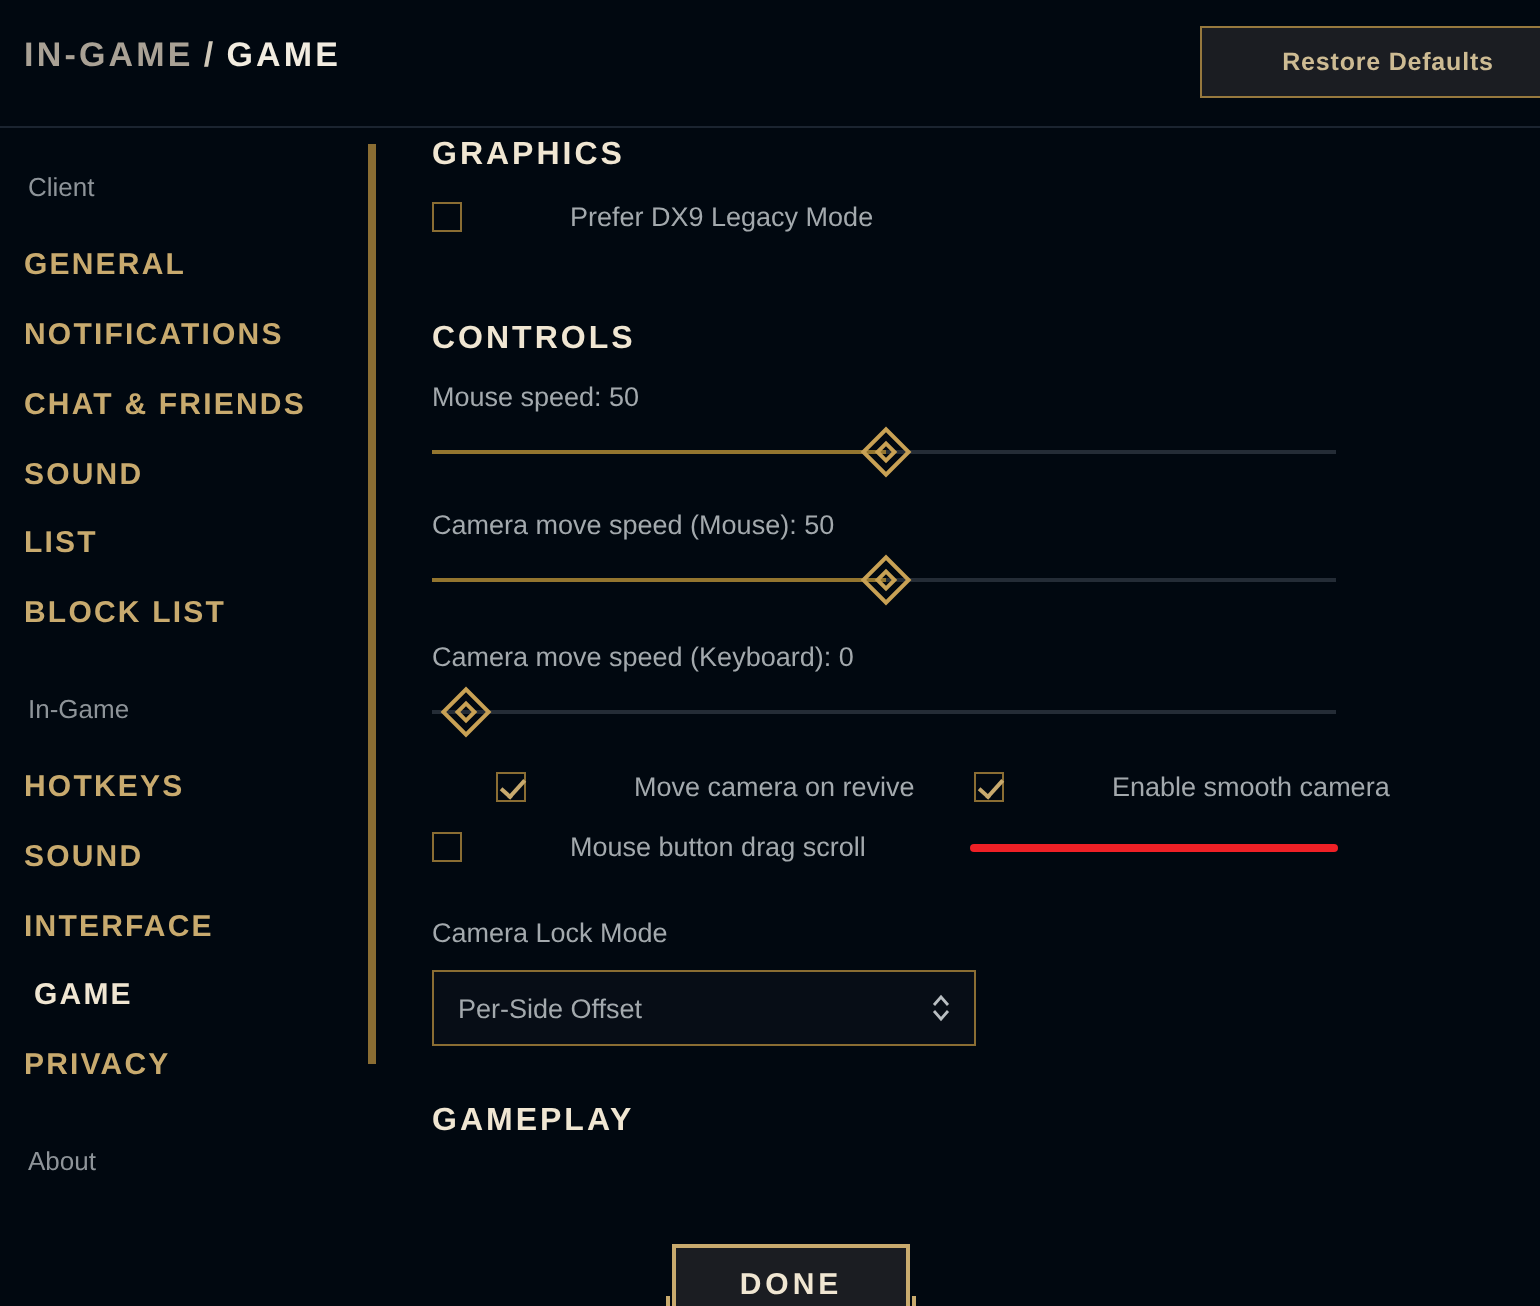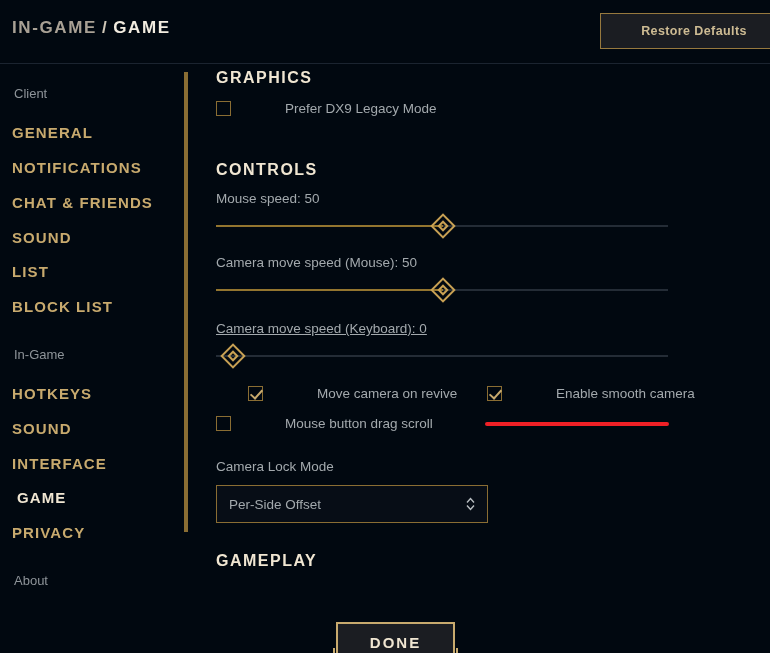--- a/index.html
+++ b/index.html
@@ -185,21 +185,21 @@
     <div class="row-label" style="left:216px;top:207px;">Camera move speed (Mouse): 50</div>
     <div class="slider" style="left:216px;top:229px;width:452px;">
       <div class="sl-track"></div>
       <div class="sl-fill" style="width:227px;"></div>
       <div class="sl-handle" style="left:227px;">
         <span class="d-out"></span>
         <span class="d-in"></span>
       </div>
     </div>
 
-    <div class="row-label" style="left:216px;top:273px;text-decoration:underline;">Camera move speed (Keyboard): 0</div>
+    <div class="row-label" style="left:216px;top:273px;">Camera move speed (Keyboard): 0</div>
     <div class="slider" style="left:216px;top:295px;width:452px;">
       <div class="sl-track"></div>
       <div class="sl-fill" style="width:0px;"></div>
       <div class="sl-handle" style="left:17px;">
         <span class="d-out"></span>
         <span class="d-in"></span>
       </div>
     </div>
 
     <div class="cb-row" style="left:216px;top:338px;padding-left:32px;">

